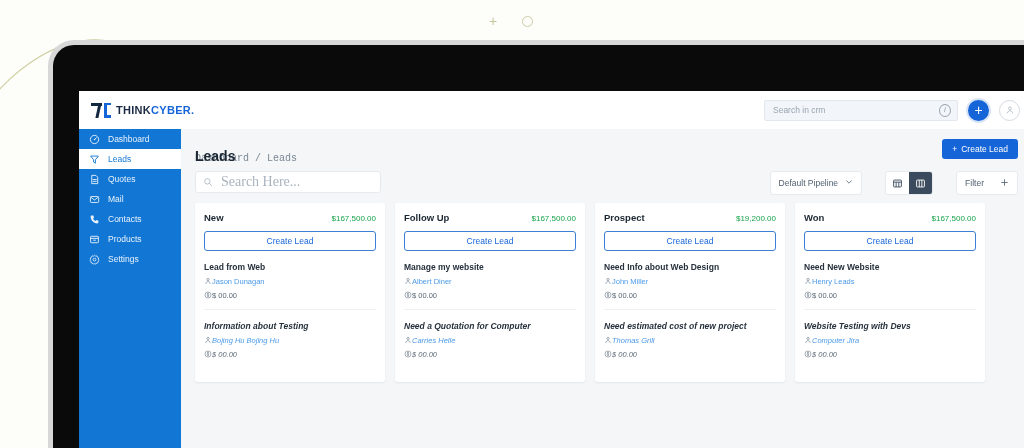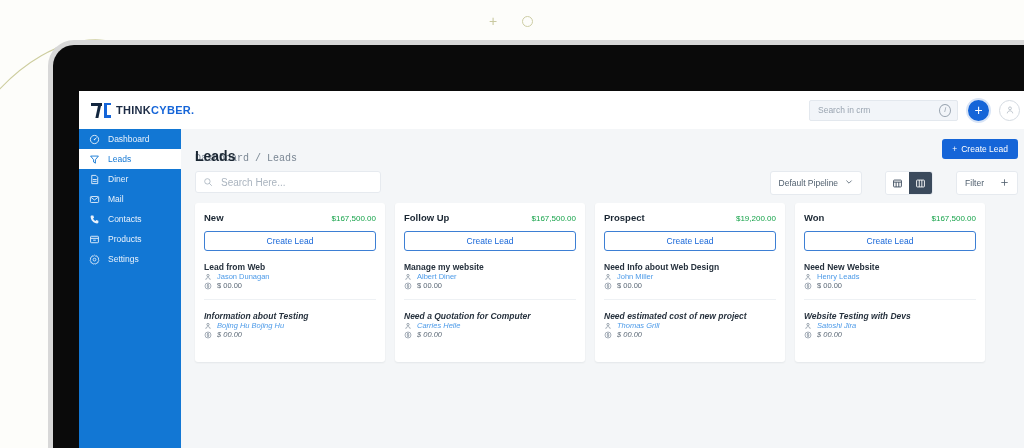--- a/index.html
+++ b/index.html
@@ -49,21 +49,21 @@
   .logo-mark .bar2 { position:absolute; left:6px; top:0; width:3px; height:15px; background:#12263f; transform: skewX(-12deg); }
   .logo-mark .bar3 { position:absolute; left:13px; top:0; width:7px; height:2.5px; background:#1565d8; }
   .logo-mark .bar4 { position:absolute; left:13px; top:12.5px; width:7px; height:2.5px; background:#1565d8; }
   .logo-mark .bar5 { position:absolute; left:13px; top:0; width:2.5px; height:15px; background:#1565d8; }
   .logo-text { font-size: 11px; font-weight: bold; letter-spacing: 0.3px; }
   .logo-text .t1 { color: #1b2a44; }
   .logo-text .t2 { color: #1565d8; }
 
   .topbar-right { margin-left: auto; display: flex; align-items: center; gap: 8px; margin-right: 14px; }
   .crm-search {
-    width: 149px; height: 21px; background: #f2f5f9; border: 1px solid #e3e8ee;
+    width: 194px; height: 21px; background: #f2f5f9; border: 1px solid #e3e8ee;
     border-radius: 2px; display: flex; align-items: center; padding: 0 6px; box-sizing: border-box;
   }
   .crm-search input {
     border: none; background: transparent; outline: none; width: 100%;
     font-size: 8.5px; color: #8b96a5; font-family: "Liberation Sans", sans-serif;
   }
   .crm-search input::placeholder { color: #9aa5b1; }
   .info-ic { width: 11px; height: 11px; border: 1px solid #9aa5b1; border-radius: 50%; color: #9aa5b1;
              font-size: 8px; line-height: 10px; text-align: center; font-style: italic; }
   .plus-btn { width: 21px; height: 21px; border-radius: 50%; background: #1565d8; color: #fff;
@@ -93,21 +93,21 @@
     border:none; font-family:"Liberation Sans", sans-serif;
   }
 
   .toolbar { position:absolute; left:14px; top:42px; right:16px; height:22px; }
   .search-here {
     position:absolute; left:0; top:0; width:186px; height:22px; background:#fff;
     border:1px solid #e6eaef; border-radius:3px; display:flex; align-items:center; padding:0 7px;
     box-sizing:border-box; gap:6px;
   }
   .search-here input { border:none; outline:none; background:transparent; width:100%;
-                       font-size:10px; color:#8b96a5; font-family:Liberation Sans, sans-serif; }
+                       font-size:14px; color:#8b96a5; font-family:Liberation Serif, serif; }
   .search-here input::placeholder { color: #aab4bf; }
   .tb-right { position:absolute; right:0; top:0; display:flex; align-items:flex-end; gap:23px; }
   .pipeline-sel {
     height:22px; background:#fff; border:1px solid #e6eaef; border-radius:3px;
     display:flex; align-items:center; gap:7px; padding:0 8px; font-size:8.5px; color:#51606f;
   }
   .view-toggle { display:flex; height:22px; border-radius:3px; overflow:hidden; border:1px solid #e6eaef; }
   .vt-btn { width:23px; height:100%; display:flex; align-items:center; justify-content:center; background:#fff; }
   .vt-btn.active { background:#3b4a5c; }
   .filter-btn {
@@ -123,21 +123,21 @@
   .col-name { font-size:9.5px; font-weight:bold; color:#1b2733; }
   .col-amount { font-size:8px; font-weight:normal; color:#16a34a; }
   .col-create {
     margin-top:8px; height:20px; width:100%; border:1px solid #3d7fd4; border-radius:3px;
     background:#fff; color:#1565d8; font-size:8.5px; display:flex; align-items:center;
     justify-content:center; box-sizing:border-box; font-family:"Liberation Sans", sans-serif;
   }
   .lead-card { padding:11px 0 9px 0; border-bottom:1px solid #eef1f4; }
   .lead-card:last-child { border-bottom:none;font-style:italic; }
   .lead-title { font-size:8.5px; font-weight:bold; color:#26313d; }
-  .lead-row { display:flex; align-items:center; gap:5px; }
+  .lead-row { display:flex; align-items:flex-start; margin-top:5px; }
   .lead-person { font-size:7.5px; color:#4c9ae8; }
   .lead-amount { font-size:7.5px; color:#5b6876; }
   .mini-ic { width:8px; height:8px; flex:0 0 8px; display:flex; align-items:center; justify-content:center; }
   .col-pad { height: 14px; }
 </style>
 </head>
 <body>
 
 <div id="stage">
 
@@ -203,21 +203,21 @@
           <span>Leads</span>
         </div>
 
         <div class="nav-item">
           <span class="nav-ic">
             <svg width="11" height="11" viewBox="0 0 24 24">
                 <path d="M6 3 H15 L19 7 V21 H6 Z" fill="none" stroke="currentColor" stroke-width="2" stroke-linejoin="round"></path>
                 <path d="M9 12 H16 M9 16 H16" stroke="currentColor" stroke-width="2" stroke-linecap="round"></path>
               </svg>
           </span>
-          <span>Diner</span>
+          <span>Quotes</span>
         </div>
 
         <div class="nav-item">
           <span class="nav-ic">
             <svg width="11" height="11" viewBox="0 0 24 24">
                 <rect x="3" y="5.5" width="18" height="13" rx="2" fill="none" stroke="currentColor" stroke-width="2"></rect>
                 <path d="M4 7 L12 13 L20 7" fill="none" stroke="currentColor" stroke-width="2"></path>
               </svg>
           </span>
           <span>Mail</span>
@@ -513,21 +513,21 @@
 
   <div class="lead-card">
     <div class="lead-title">Website Testing with Devs</div>
     <div class="lead-row">
       <span class="mini-ic">
         <svg width="8" height="8" viewBox="0 0 24 24">
                         <circle cx="12" cy="7.5" r="3.4" fill="none" stroke="#7d8a98" stroke-width="2.2"></circle>
                         <path d="M5.5 20.5 C6 15.8 9 14 12 14 C15 14 18 15.8 18.5 20.5" fill="none" stroke="#7d8a98" stroke-width="2.2"></path>
                       </svg>
       </span>
-      <span class="lead-person">Satoshi Jira</span>
+      <span class="lead-person">Computer Jira</span>
     </div>
     <div class="lead-row">
       <span class="mini-ic">
         <svg width="8" height="8" viewBox="0 0 24 24">
                         <circle cx="12" cy="12" r="9" fill="none" stroke="#7d8a98" stroke-width="2"></circle>
                         <path d="M12 6.5 V17.5" stroke="#7d8a98" stroke-width="1.8" stroke-linecap="round"></path>
                         <path d="M14.6 9.3 C14.6 8 13.4 7.4 12 7.4 C10.6 7.4 9.4 8.1 9.4 9.4 C9.4 12.3 14.6 11.3 14.6 14.4 C14.6 15.8 13.4 16.5 12 16.5 C10.6 16.5 9.4 15.8 9.4 14.4" fill="none" stroke="#7d8a98" stroke-width="1.8" stroke-linecap="round"></path>
                       </svg>
       </span>
       <span class="lead-amount">$ 00.00</span>

